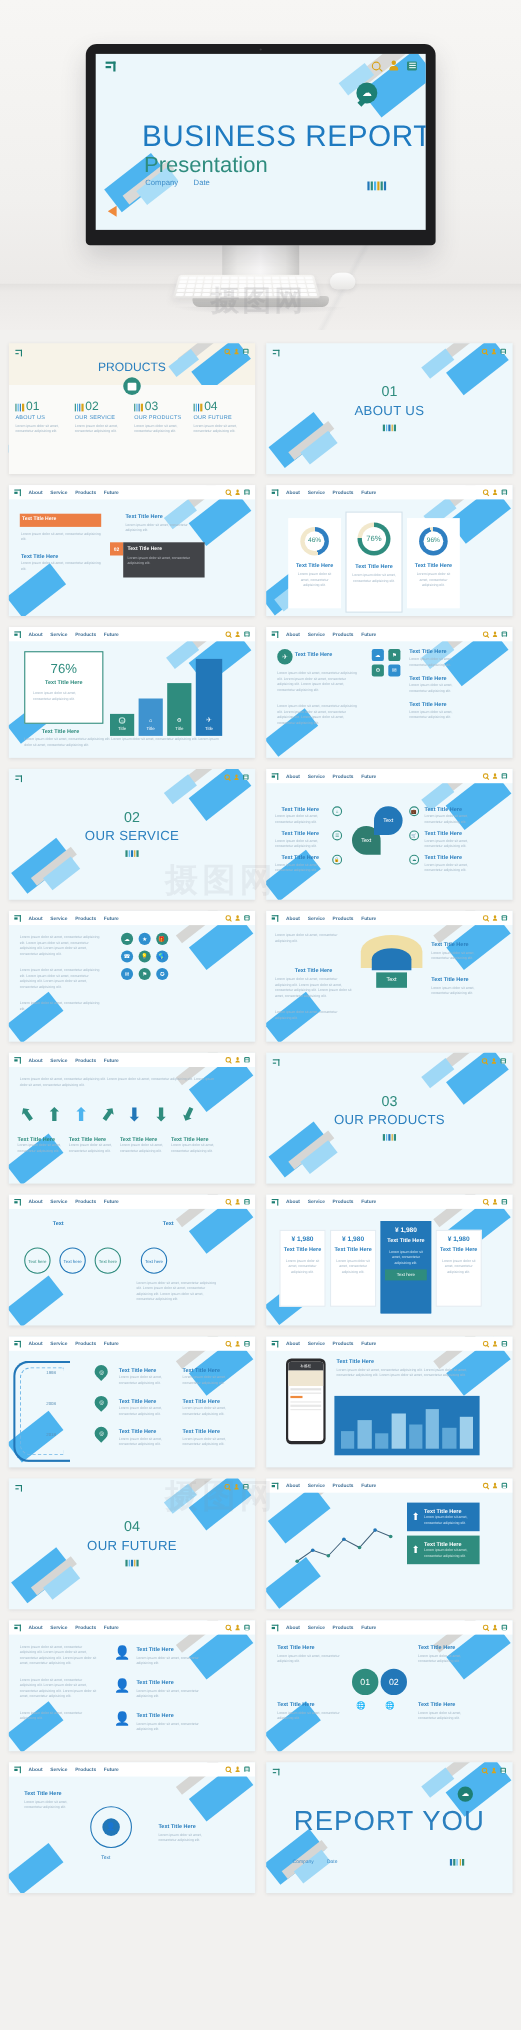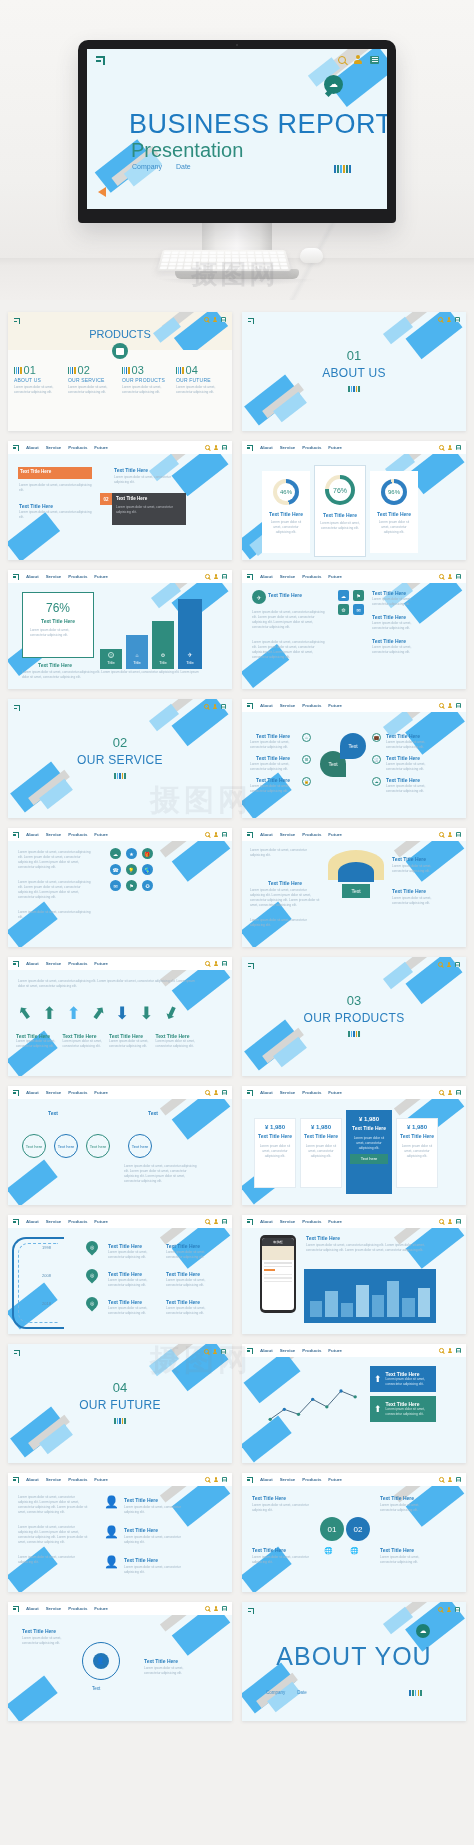--- a/index.html
+++ b/index.html
@@ -1305,21 +1305,21 @@
         <span class="tbi-l"></span>
       </div>
       <div class="rb gray" style="left:150px;top:0px;width:44px;height:9px;"></div>
       <div class="rb blue" style="left:166px;top:8px;width:54px;height:28px;"></div>
       <div class="rb blue-l" style="left:142px;top:12px;width:28px;height:13px;"></div>
       <div class="rb blue" style="left:0px;top:74px;width:52px;height:24px;"></div>
       <div class="rb gray" style="left:12px;top:84px;width:46px;height:9px;"></div>
       <div class="rb blue-l" style="left:26px;top:88px;width:32px;height:14px;"></div>
 
       <div style="position:absolute;right:36px;top:22px;width:14px;height:14px;border-radius:50%;background:#1d7f73;color:#fff;font-size:7px;display:flex;align-items:center;justify-content:center;z-index:5;">☁</div>
-      <div class="big-thanks">ABOUT YOU</div>
+      <div class="big-thanks">REPORT YOU</div>
       <div class="thanks-meta">
         <span>Company</span>
         <span>Date</span>
       </div>
       <div class="barcode" style="position:absolute;right:44px;top:88px;z-index:5;">
         <i style="background:#2277b8;height:6px;width:1.6px;"></i>
           <i style="background:#2f8c7e;height:6px;width:1.6px;"></i>
         <i style="background:#4db4ef;height:6px;width:1.6px;"></i>
           <i style="background:#d8a31a;height:6px;width:1.6px;"></i>
         <i style="background:#2f8c7e;height:6px;width:1.6px;"></i>

